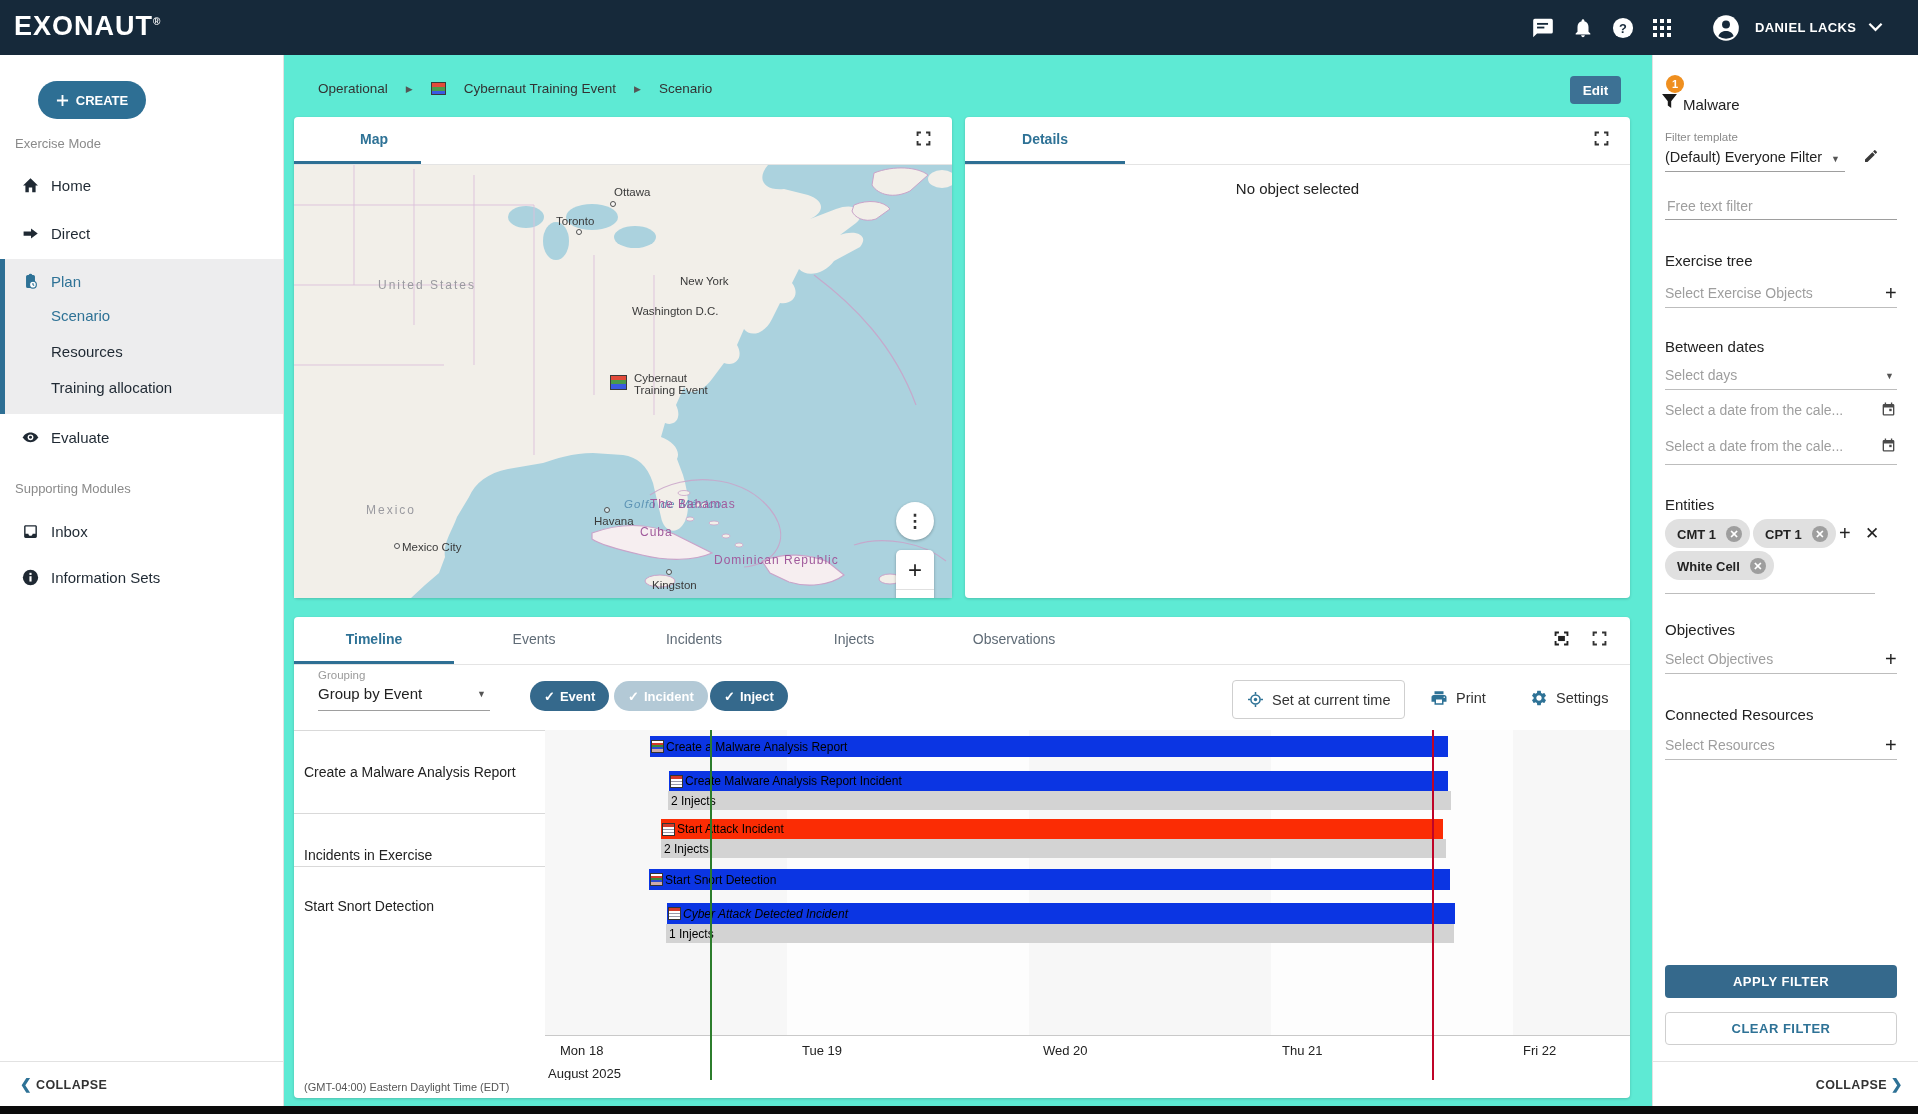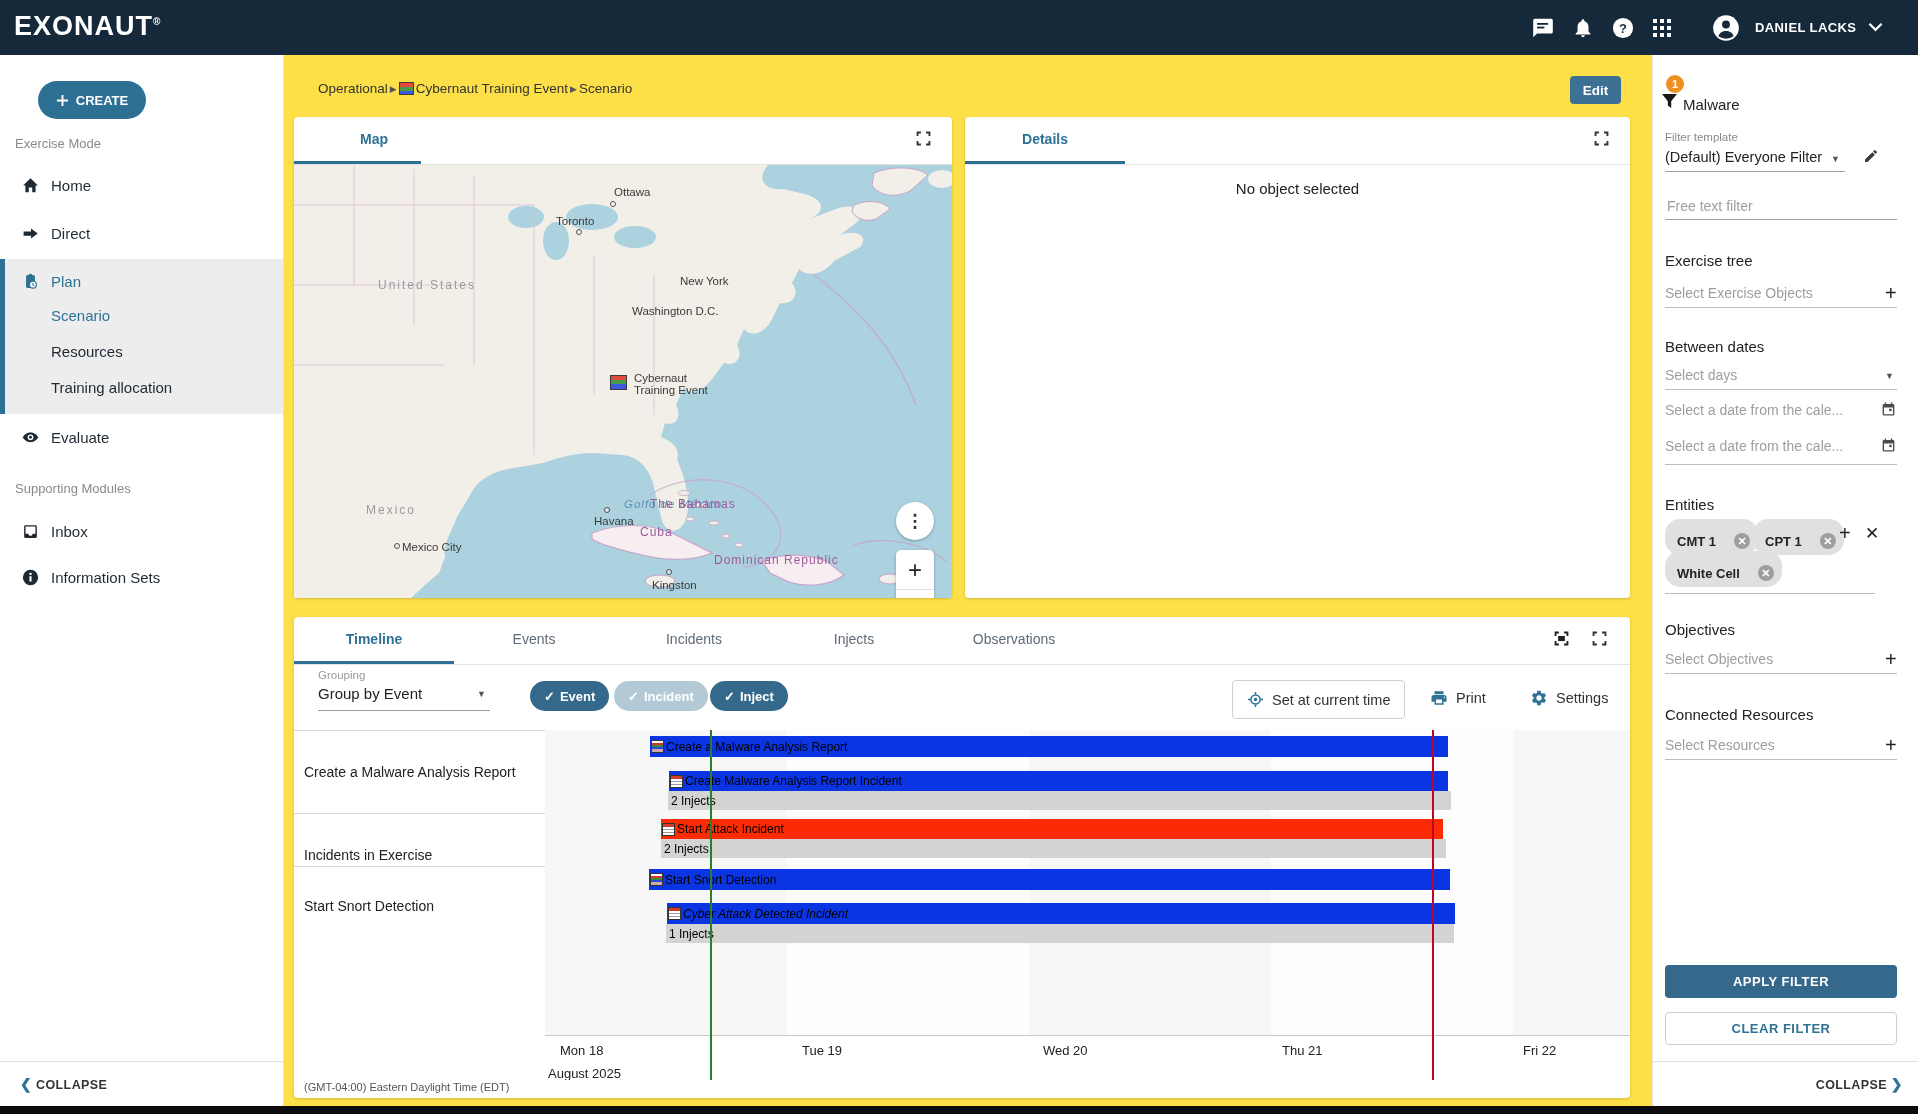--- a/index.html
+++ b/index.html
@@ -1,36 +1,36 @@
 <!DOCTYPE html>
 <html><head>
 <meta charset="utf-8">
 <style>
   html,body{margin:0;padding:0;background:#e9edf2;font-family:"Liberation Sans",sans-serif;}
-  #root{position:relative;width:1918px;height:1114px;background:#fde047;overflow:hidden;}
+  #root{position:relative;width:1918px;height:1114px;background:#5eead4;overflow:hidden;}
   .abs{position:absolute;}
   .card{position:absolute;background:#fff;border-radius:4px;box-shadow:0 1px 3px rgba(0,0,0,.18);}
   
   #topbar{position:absolute;left:0;top:0;width:1918px;height:55px;background:#16293a;}
   #logo{position:absolute;left:14px;top:11px;color:#fff;font-size:27px;font-weight:bold;letter-spacing:1px;}
   #logo sup{font-size:10px;}
   .tbicon{position:absolute;top:17px;width:22px;height:22px;cursor:pointer;}
   #user-name{position:absolute;left:1755px;top:20px;color:#fff;font-size:13px;font-weight:bold;letter-spacing:.4px;}
   
   #sidebar{position:absolute;left:0;top:55px;width:283px;height:1051px;background:#fff;border-right:1px solid #e2e2e2;}
   .create-btn{position:absolute;left:38px;top:26px;width:108px;height:38px;background:#2e6f94;border-radius:19px;color:#fff;font-size:13px;font-weight:bold;display:flex;align-items:center;justify-content:center;gap:7px;cursor:pointer;}
   .side-sec{position:absolute;left:15px;color:#8a8a8a;font-size:13px;}
   .side-item{position:absolute;left:0;width:283px;height:40px;display:flex;align-items:center;cursor:pointer;font-size:15px;color:#1f2933;font-weight:500;}
   .side-item .si{width:17px;height:17px;margin-left:22px;margin-right:12px;flex:none;}
   .side-sub{position:absolute;left:51px;font-size:15px;color:#1f2933;font-weight:500;cursor:pointer;}
   #plan-block{position:absolute;left:0;top:204px;width:283px;height:155px;background:#ededee;border-left:5px solid #2e6f94;box-sizing:border-box;}
   .blue-t{color:#2e7296 !important;}
   .collapse-row{position:absolute;font-size:12.5px;font-weight:bold;color:#333;letter-spacing:.4px;cursor:pointer;}
   
-  #breadcrumb{position:absolute;left:318px;top:81px;font-size:13.5px;color:#333;display:flex;align-items:center;gap:2px;}
+  #breadcrumb{position:absolute;left:318px;top:81px;font-size:13.5px;color:#333;display:flex;align-items:center;gap:18px;}
   .bc-arrow{color:#555;font-size:9px;}
   .mini-img-icon{display:inline-block;width:15px;height:13px;border:1px solid #3a3a3a;background:linear-gradient(to bottom,#e24a3a 0 4px,#4a9a4a 4px 8px,#3a5ae2 8px 13px);box-sizing:border-box;}
   .edit-btn{position:absolute;left:1570px;top:76px;width:51px;height:28px;background:#3d7194;border:none;border-radius:4px;color:#fff;font-size:13.5px;font-weight:bold;cursor:pointer;font-family:inherit;}
   .tab-label{font-size:14px;font-weight:bold;cursor:pointer;}
   .tab-active{color:#2e7296;}
   .tab-idle{color:#5f6b76;font-weight:normal;}
   .tab-underline{position:absolute;height:3px;background:#2e6f94;}
   .hdr-line{position:absolute;left:0;right:0;height:1px;background:#e4e4e4;}
   .fs-icon{position:absolute;width:17px;height:17px;cursor:pointer;}
   
@@ -56,21 +56,21 @@
   .bicon.inc{background:linear-gradient(to bottom,#d33a2a 0 3px,#fff 3px 5px,#99a 5px 6px,#fff 6px 8px,#99a 8px 9px,#fff 9px 11px);}
   .axis-day{position:absolute;font-size:13px;color:#222;white-space:nowrap;}
   .vline{position:absolute;width:2px;}
   
   #fpanel{position:absolute;left:1652px;top:55px;width:266px;height:1051px;background:#fff;border-left:1px solid #e2e2e2;}
   .flabel{position:absolute;left:12px;font-size:15px;color:#222;}
   .fsmall{position:absolute;left:12px;font-size:11.5px;color:#8a8a8a;}
   .fph{position:absolute;left:12px;font-size:14px;color:#9e9e9e;}
   .fline{position:absolute;left:12px;width:232px;height:1px;background:#bdbdbd;}
   .fplus{position:absolute;font-size:20px;color:#222;cursor:pointer;line-height:1;}
-  .chip{position:absolute;height:28px;background:#e0e0e0;border-radius:15px;display:flex;align-items:center;gap:18px;padding:8px 8px 0 12px;font-size:13px;font-weight:bold;color:#222;cursor:pointer;}
+  .chip{position:absolute;height:28px;background:#e0e0e0;border-radius:15px;display:flex;align-items:center;gap:10px;padding:1px 8px 0 12px;font-size:13px;font-weight:bold;color:#222;cursor:pointer;}
   .chip-x{width:16px;height:16px;border-radius:50%;background:#9e9e9e;color:#fff;font-size:11px;display:flex;align-items:center;justify-content:center;cursor:pointer;}
   .fbtn{position:absolute;left:12px;width:232px;height:33px;border-radius:4px;font-size:13px;font-weight:bold;letter-spacing:.5px;display:flex;align-items:center;justify-content:center;cursor:pointer;font-family:inherit;}
   .badge{position:absolute;left:1666px;top:75px;width:18px;height:18px;border-radius:50%;background:#ef8f1f;color:#fff;font-size:11px;font-weight:bold;display:flex;align-items:center;justify-content:center;z-index:3;}
   input.ftext{position:absolute;left:12px;width:232px;border:none;outline:none;font-size:14px;font-family:inherit;color:#333;background:transparent;}
   input.ftext::placeholder{color:#9e9e9e;}
   #bottom-strip{position:absolute;left:0;top:1106px;width:1918px;height:8px;background:#0b0b0b;}
   svg{display:block;}
 </style>
 </head>
 <body>

